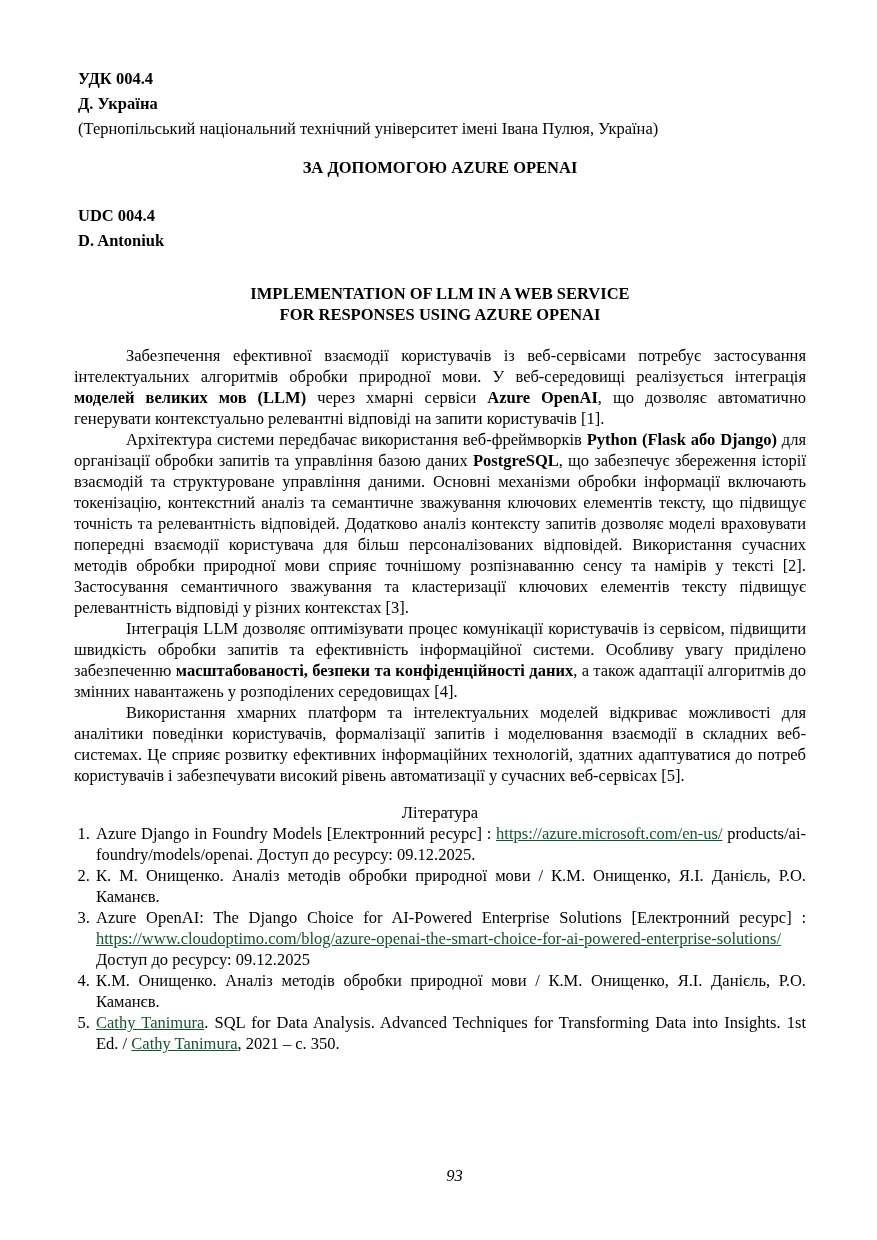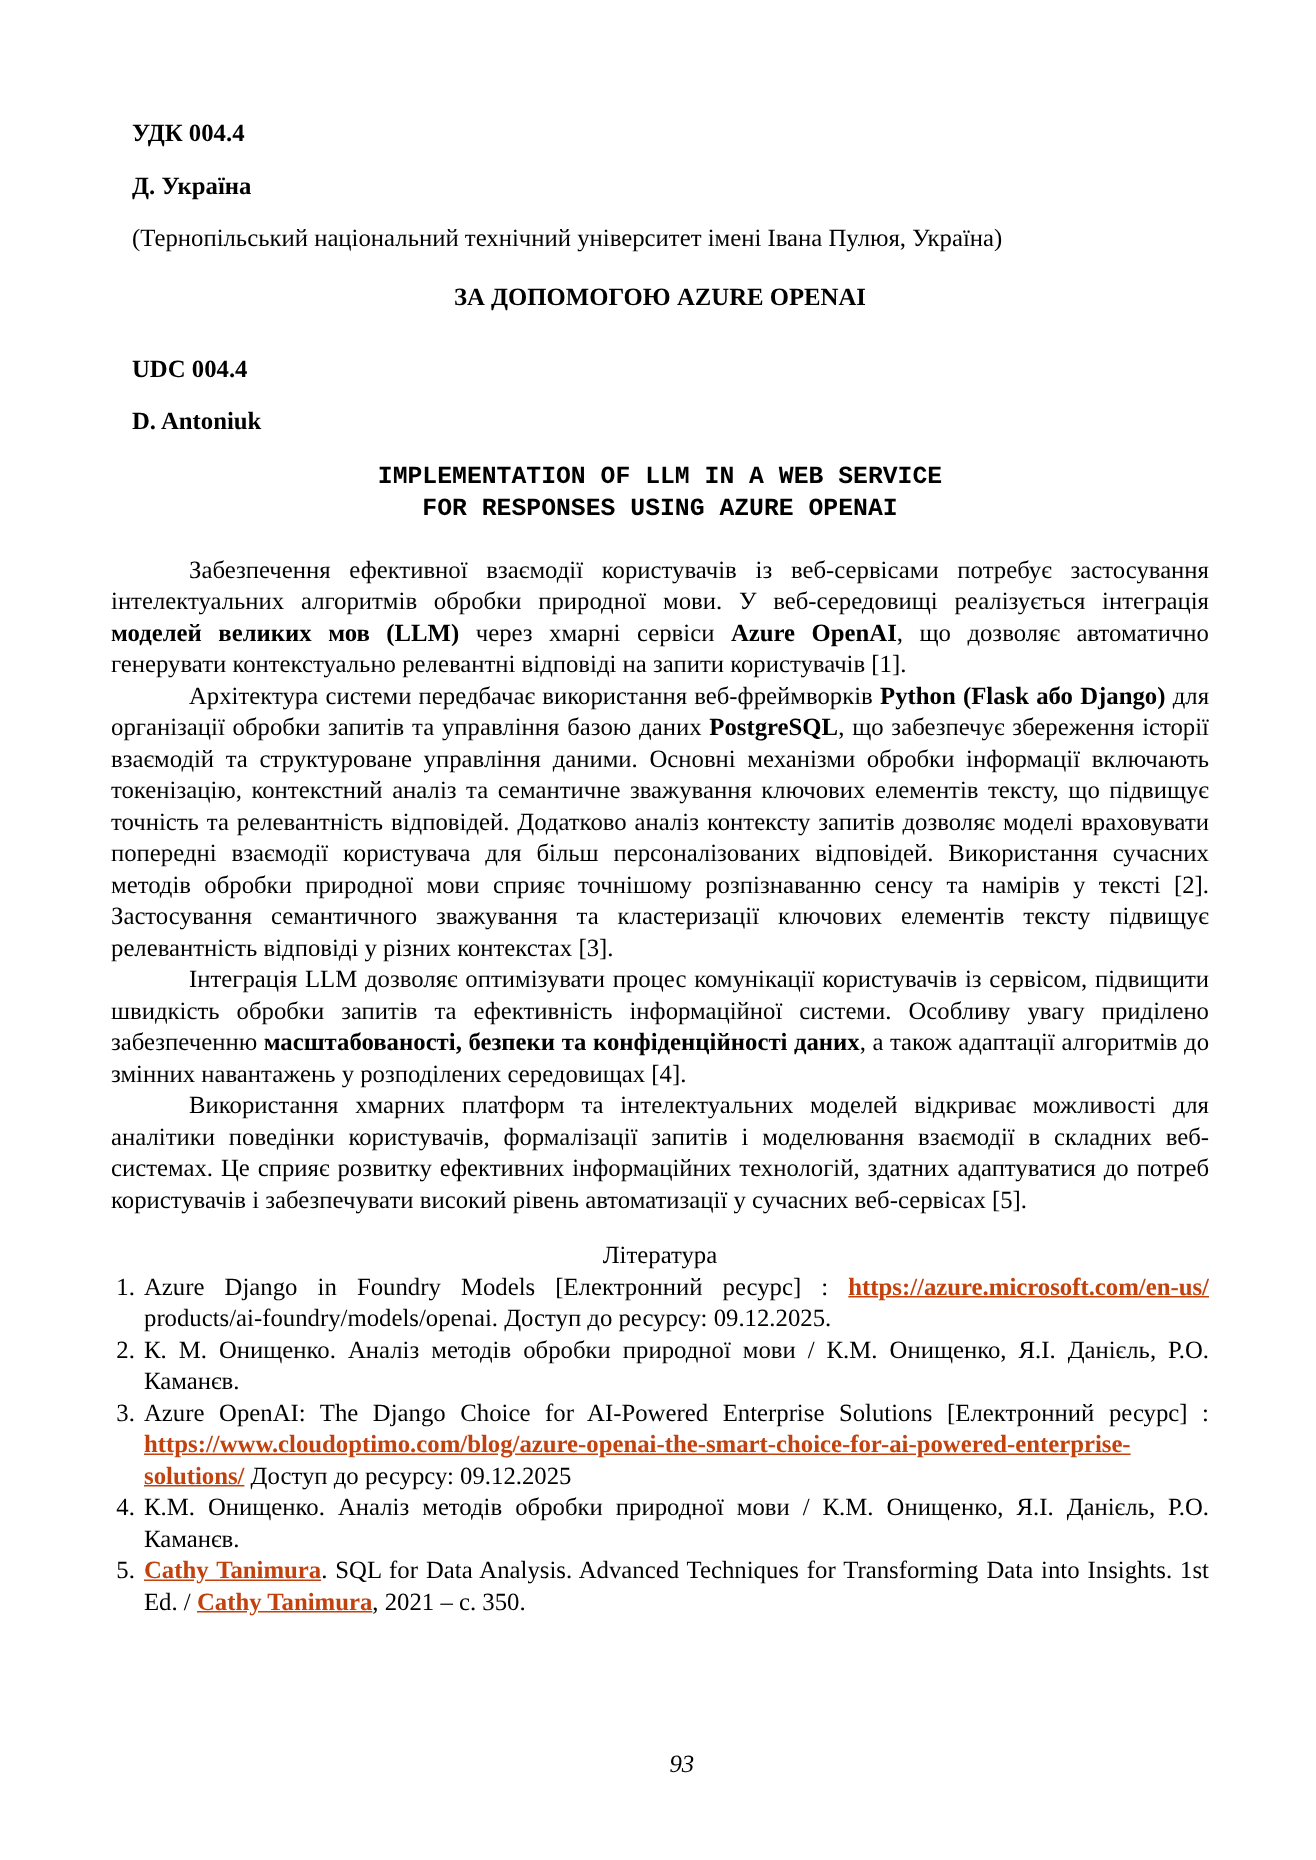--- a/index.html
+++ b/index.html
@@ -1,30 +1,30 @@
 <!DOCTYPE html>
 <html><head>
 <meta charset="utf-8">
 <style>
   html, body { margin: 0; padding: 0; background: #ffffff; }
   body { width: 877px; height: 1240px; position: relative; overflow: hidden;
          font-family: "Liberation Serif", serif; color: #000; }
   .page { position: absolute; left: 74px; top: 64px; width: 732px; font-size: 16.5px; line-height: 21px; }
   .bold { font-weight: bold; }
-  .hdr-line { margin: 14px; }
+  .hdr-line { margin: 4px; }
   .title { text-align: center; font-weight: bold; margin: 0; }
   .title-ua { margin-top: 18px; }
   .udc-block { margin-top: 27px; }
-  .title-en { margin-top: 16px; font-family: Liberation Mono, monospace; }
+  .title-en { margin-top: 32px; }
   .body-text { margin-top: 20px; }
   .para { text-align: justify; text-indent: 52px; margin: 0; }
   .lit-title { text-align: center; font-weight: normal; margin: 16px 0 0 0; }
   ol.refs { margin: 0; padding-left: 20px; }
   ol.refs li { text-align: justify; padding-left: 2px; }
-  a.link { color: #c2410c; text-decoration: underline; font-weight: bold; }
+  a.link { color: #14532d; text-decoration: underline; }
   .page-number { position: absolute; top: 1166px; left: 16px; width: 877px; text-align: center; font-size: 16.5px; font-style: italic; }
 </style>
 </head>
 <body>
 
 <div class="page">
   <div>
     <p class="hdr-line bold">УДК 004.4</p>
     <p class="hdr-line bold">Д. Україна</p>
     <p class="hdr-line">(Тернопільський національний технічний університет імені Івана Пулюя, Україна)</p>

